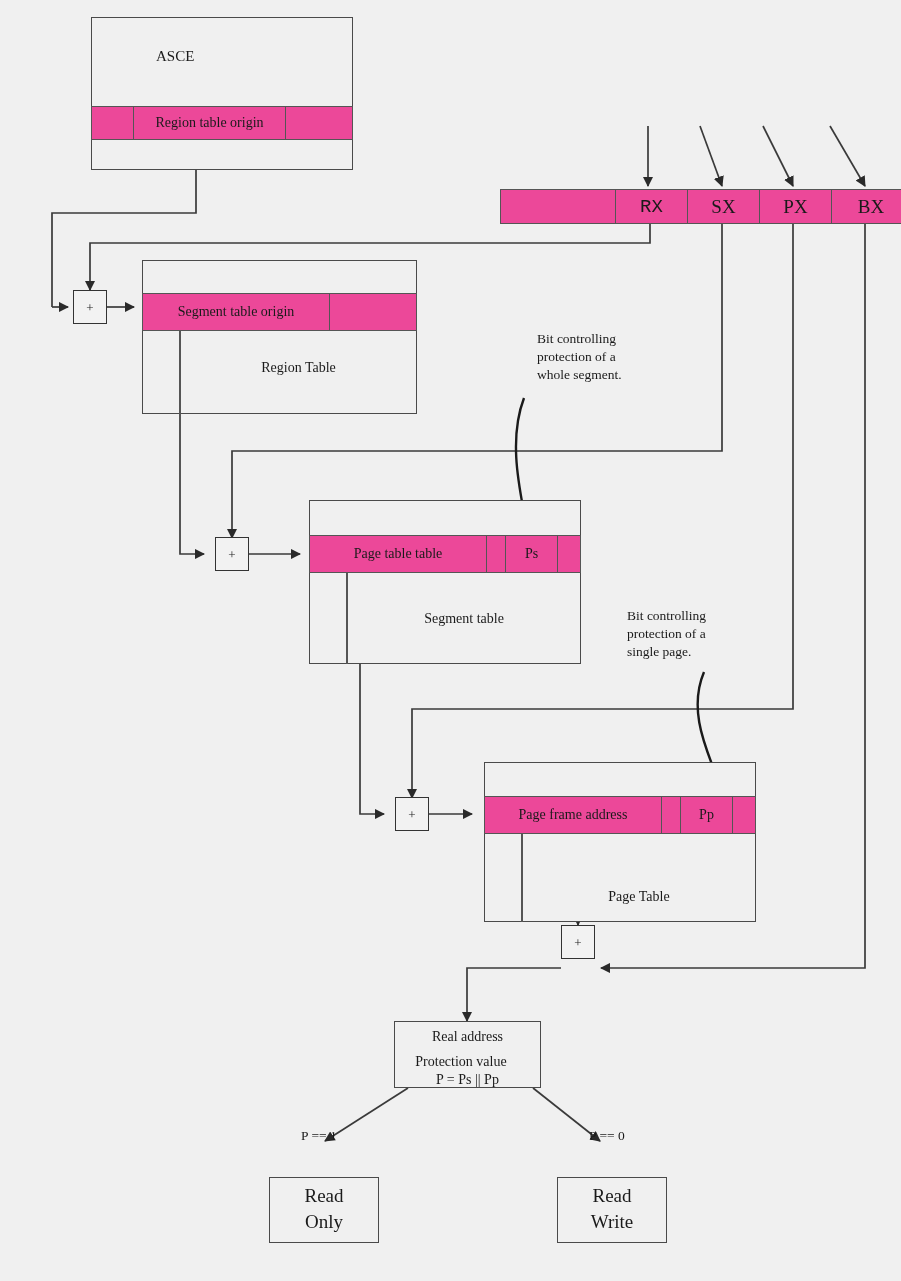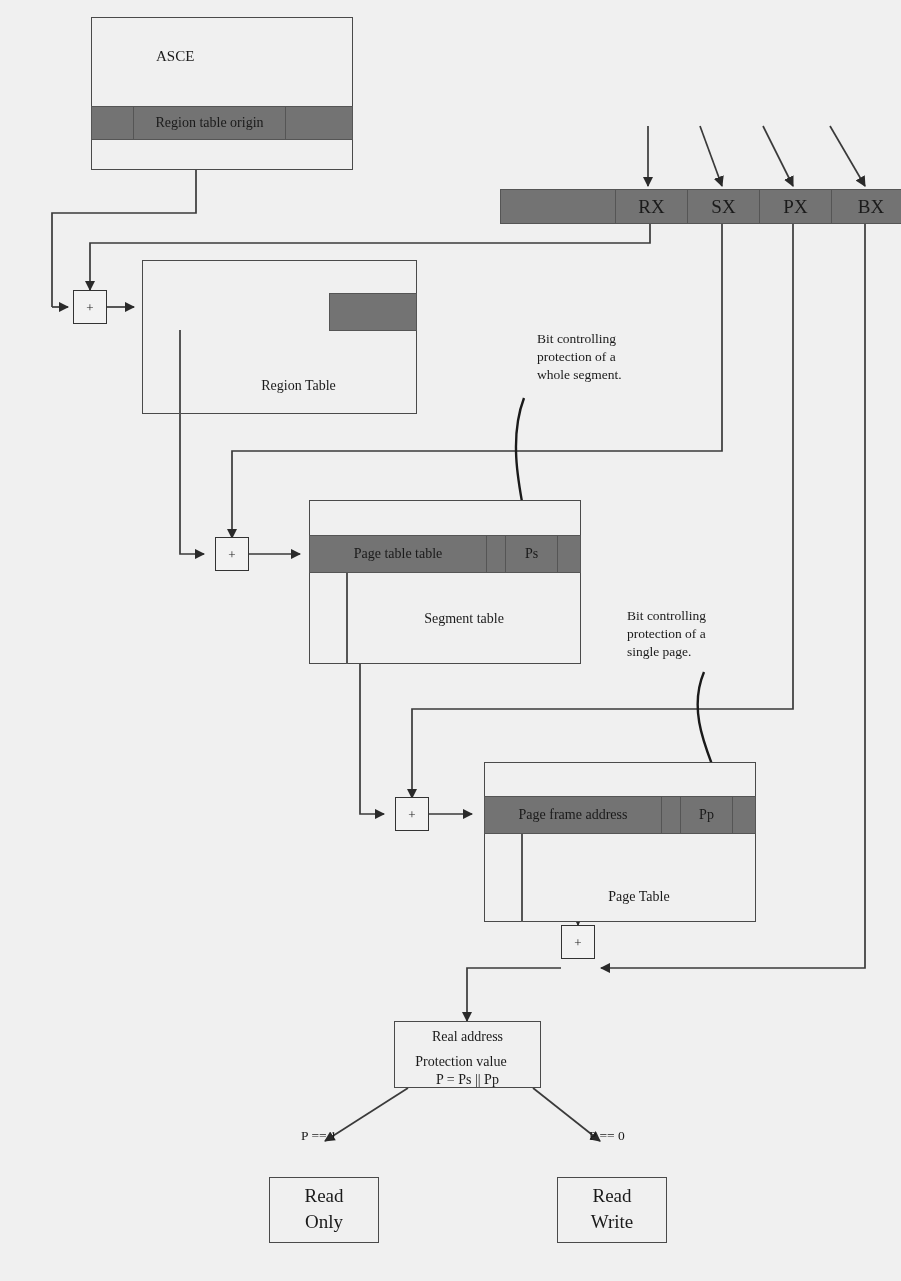--- a/index.html
+++ b/index.html
@@ -23,21 +23,21 @@
   .box{
     position:absolute;
     background:#f0f0f0;
     border:1.6px solid #4a4a4a;
     box-sizing:border-box;
   }
   .cell{
     position:absolute;
     box-sizing:border-box;
     border:1.4px solid #555;
-    background:#737373;
+    background:#ec4899;
     display:flex;
     align-items:center;
     justify-content:center;
     text-align:center;
   }
   .plusbox{
     position:absolute;
     width:34px;height:34px;
     border:1.6px solid #333;
     background:#f2f2f2;
@@ -127,33 +127,34 @@
 
   <div class="box" style="left:91px;top:17px;width:262px;height:153px;"></div>
   <div class="lbl t15" style="left:116px;top:48px;margin-left:40px;">ASCE</div>
 
   <div class="cell t14" style="left:91px;top:106px;width:43px;height:34px;"></div>
   <div class="cell t14" style="left:133px;top:106px;width:153px;height:34px;">Region table origin</div>
   <div class="cell t14" style="left:285px;top:106px;width:68px;height:34px;"></div>
 
 
   <div class="cell t18" style="left:500px;top:189px;width:116px;height:35px;"></div>
-  <div class="cell t18" style="left:615px;top:189px;width:73px;height:35px;">RX</div>
+  <div class="cell t18" style="left:615px;top:189px;width:73px;height:35px;font-family:Liberation Mono, monospace;">RX</div>
   <div class="cell t18" style="left:687px;top:189px;width:73px;height:35px;">SX</div>
   <div class="cell t18" style="left:759px;top:189px;width:73px;height:35px;">PX</div>
   <div class="cell t18" style="left:831px;top:189px;width:80px;height:35px;">BX</div>
 
   <div class="plusbox" style="left:73px;top:290px;">+</div>
   <div class="plusbox" style="left:215px;top:537px;">+</div>
   <div class="plusbox" style="left:395px;top:797px;">+</div>
   <div class="plusbox" style="left:561px;top:925px;">+</div>
 
   <div class="box" style="left:142px;top:260px;width:275px;height:154px;"></div>
+  <div class="cell t14" style="left:142px;top:293px;width:188px;height:38px;">Segment table origin</div>
   <div class="cell t14" style="left:329px;top:293px;width:88px;height:38px;"></div>
-  <div class="ctr t14" style="left:180px;top:332px;width:237px;height:108px;">Region Table</div>
+  <div class="ctr t14" style="left:180px;top:314px;width:237px;height:108px;">Region Table</div>
 
   <div style="position:absolute;left:179px;top:330px;width:1.5px;height:84px;background:#555;"></div>
 
   <div class="box" style="left:309px;top:500px;width:272px;height:164px;"></div>
   <div class="cell t14" style="left:309px;top:535px;width:178px;height:38px;">Page table table</div>
   <div class="cell t14" style="left:486px;top:535px;width:20px;height:38px;"></div>
   <div class="cell t14" style="left:505px;top:535px;width:53px;height:38px;">Ps</div>
   <div class="cell t14" style="left:557px;top:535px;width:24px;height:38px;"></div>
   <div class="ctr t14" style="left:347px;top:573px;width:234px;height:91px;">Segment table</div>
   <div style="position:absolute;left:346px;top:573px;width:1.5px;height:91px;background:#555;"></div>

